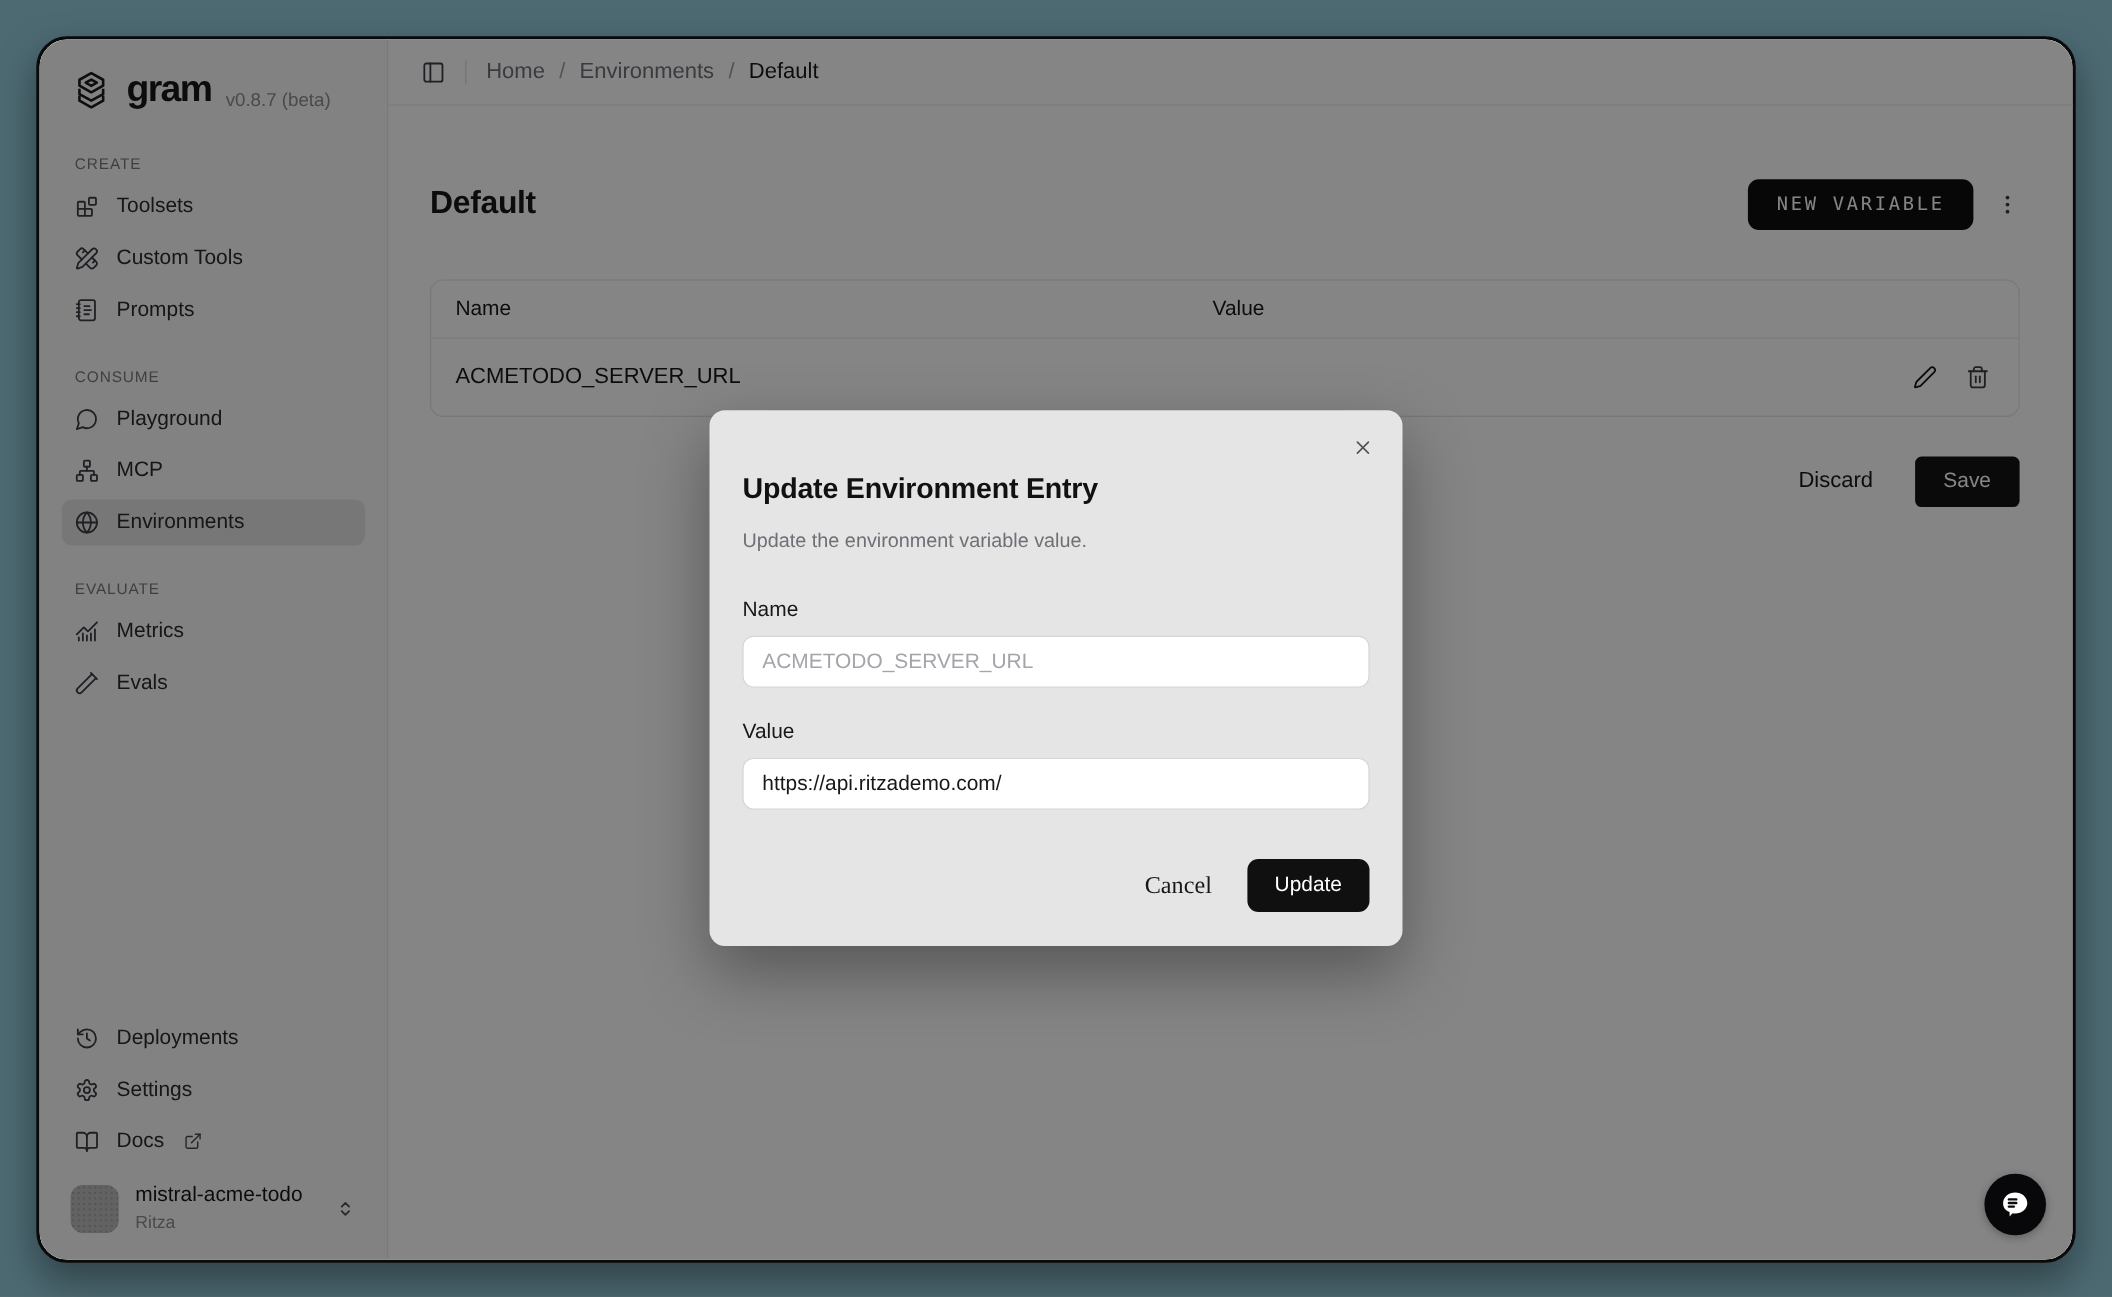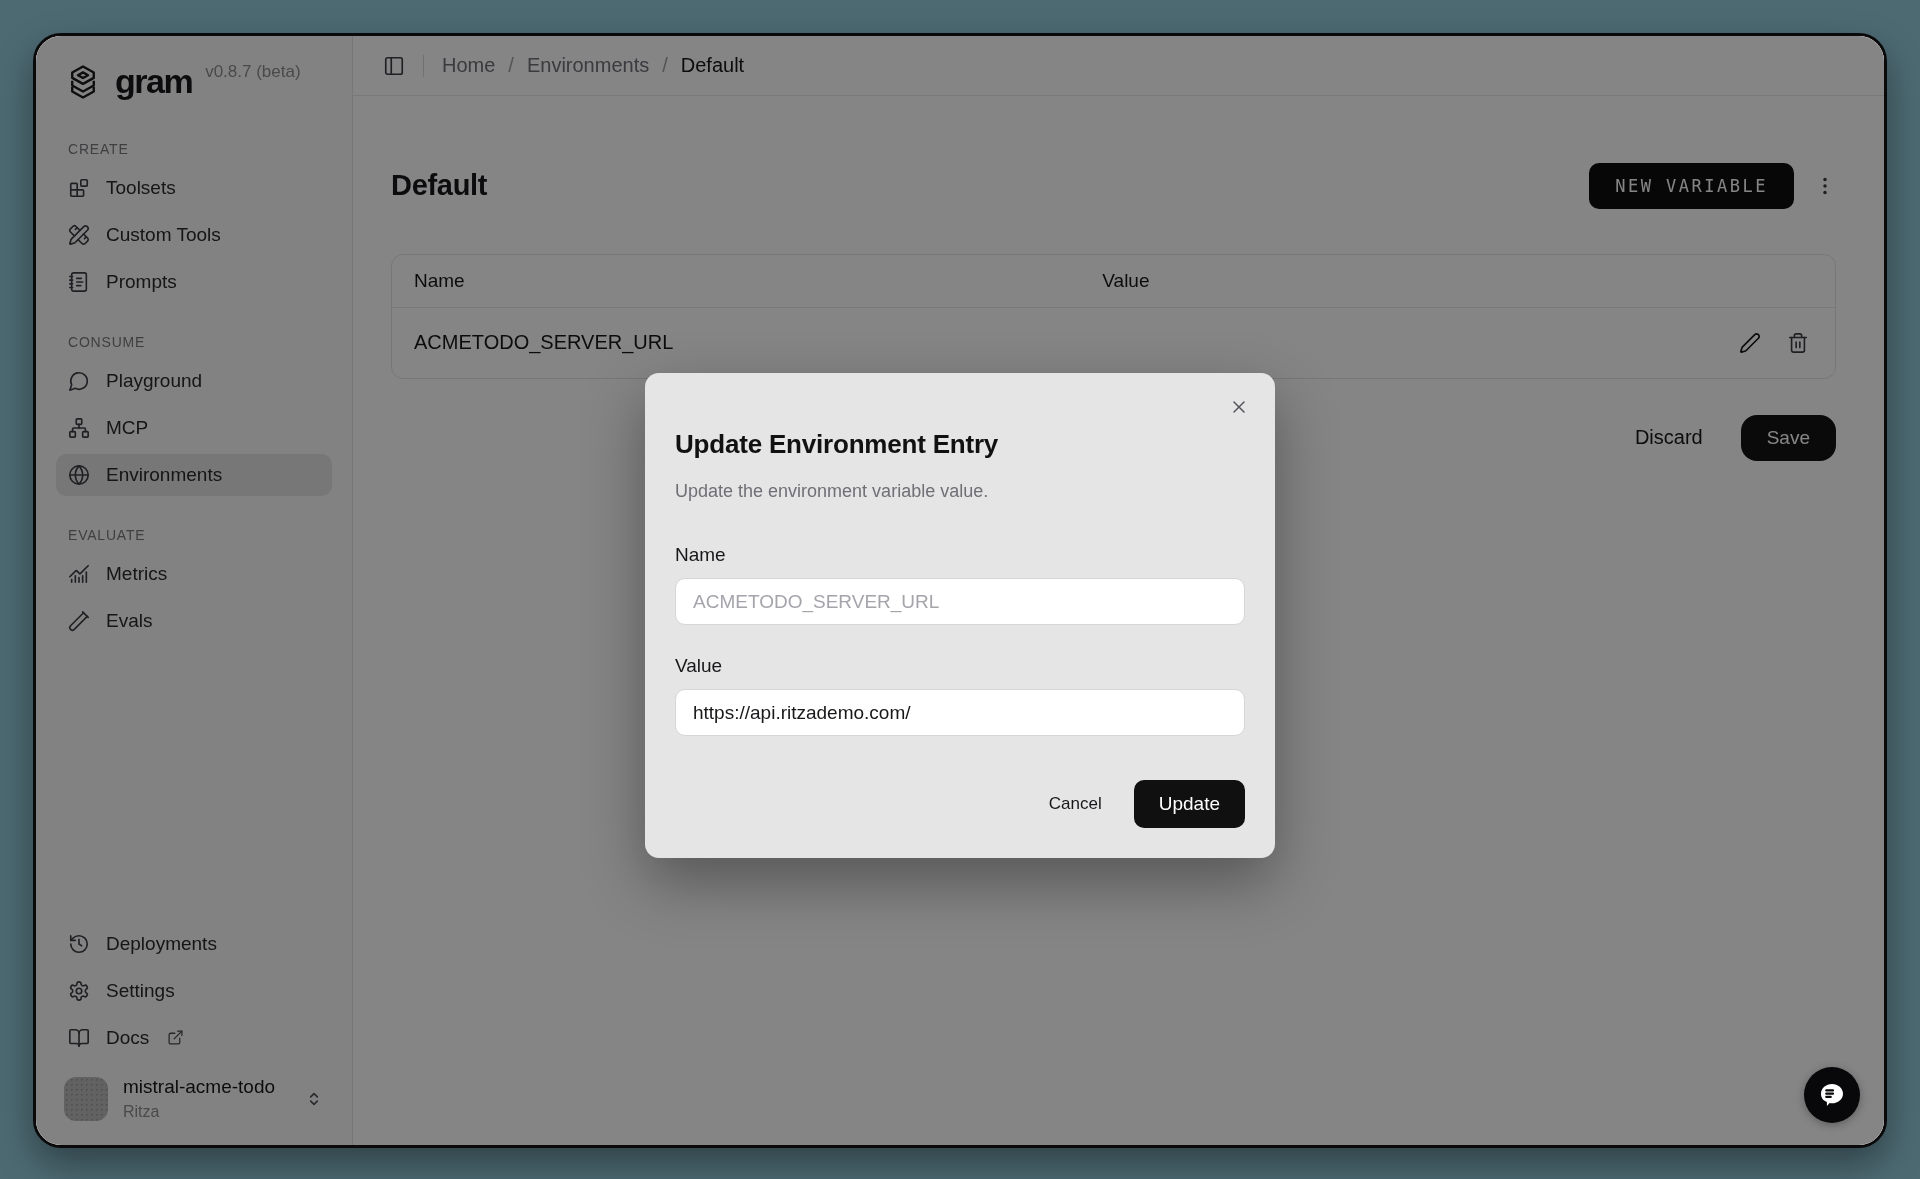--- a/index.html
+++ b/index.html
@@ -23,21 +23,21 @@
   .app { display: flex; height: 100%; position: relative; }
 
   
   .sidebar {
     width: 317px; flex: 0 0 317px;
     background: #fafafa;
     border-right: 1px solid #e4e4e7;
     display: flex; flex-direction: column;
     padding: 26px 20px 22px;
   }
-  .logo-row { display: flex; align-items: flex-start; gap: 13px; padding: 0 8px; margin-bottom: 40px; }
+  .logo-row { display: flex; align-items: flex-end; gap: 13px; padding: 0 8px; margin-bottom: 40px; }
   .logo-row .logo { align-self: center; width: 38px; height: 38px; color: #1c1c1e; }
   .logo-row .logo svg { width: 38px; height: 38px; display: block; }
   .brand { font-size: 34px; font-weight: 700; letter-spacing: -1.5px; color: #18181b; }
   .version { font-size: 17px; color: #8e8e93; }
 
   .section-label {
     font-size: 14px; font-weight: 500; color: #7a7a7e;
     letter-spacing: .8px; padding: 0 12px; margin: 26px 0 10px;
   }
   .section-label.first { margin-top: 0; }
@@ -109,21 +109,21 @@
   }
   .row-icon { width: 22px; height: 22px; cursor: pointer; }
   .row-icon svg { width: 22px; height: 22px; display: block; }
   .pencil { color: #18181b; }
   .trash { color: #3f3f46; }
 
   .actions-row { display: flex; justify-content: flex-end; align-items: center; gap: 32px; margin-top: 36px; }
   .discard-btn { background: none; border: none; font-size: 20px; color: #18181b; cursor: pointer; font-family: inherit; }
   .save-btn {
     background: #141415; color: #fff; border: none;
-    font-size: 19px; padding: 12px 26px; border-radius: 16px;
+    font-size: 19px; padding: 12px 26px; border-radius: 6px;
     cursor: pointer; font-family: inherit;
   }
 
   .chat-fab {
     position: absolute; right: 24px; bottom: 22px;
     width: 56px; height: 56px; border-radius: 50%;
     background: #08080a; border: none;
     display: flex; align-items: center; justify-content: center;
     cursor: pointer; z-index: 30;
     box-shadow: 0 2px 8px rgba(0,0,0,.3);
@@ -151,21 +151,21 @@
   .field-label { font-size: 19px; color: #18181b; margin-top: 42px; }
   .field-label.second { margin-top: 30px; }
   .field-input {
     margin-top: 12px; width: 100%; height: 47px;
     border: 1px solid #d6d6da; border-radius: 10px;
     padding: 0 17px; font-size: 19px; color: #18181b;
     font-family: inherit; background: #fff; outline: none;
   }
   .field-input::placeholder { color: #a4a4ab; }
   .modal-actions { display: flex; justify-content: flex-end; align-items: center; gap: 10px; margin-top: 44px; }
-  .cancel-btn { background: none; border: none; font-size: 17px; color: #18181b; padding: 12px 22px; cursor: pointer; font-family: Liberation Sans, sans-serif; }
+  .cancel-btn { background: none; border: none; font-size: 22px; color: #18181b; padding: 12px 22px; cursor: pointer; font-family: Liberation Serif, serif; }
   .update-btn {
     background: #101011; color: #fff; border: none;
     font-size: 19px; padding: 13px 25px; border-radius: 10px;
     cursor: pointer; font-family: inherit;
   }
 </style>
 </head>
 <body>
 
 <div class="window">

